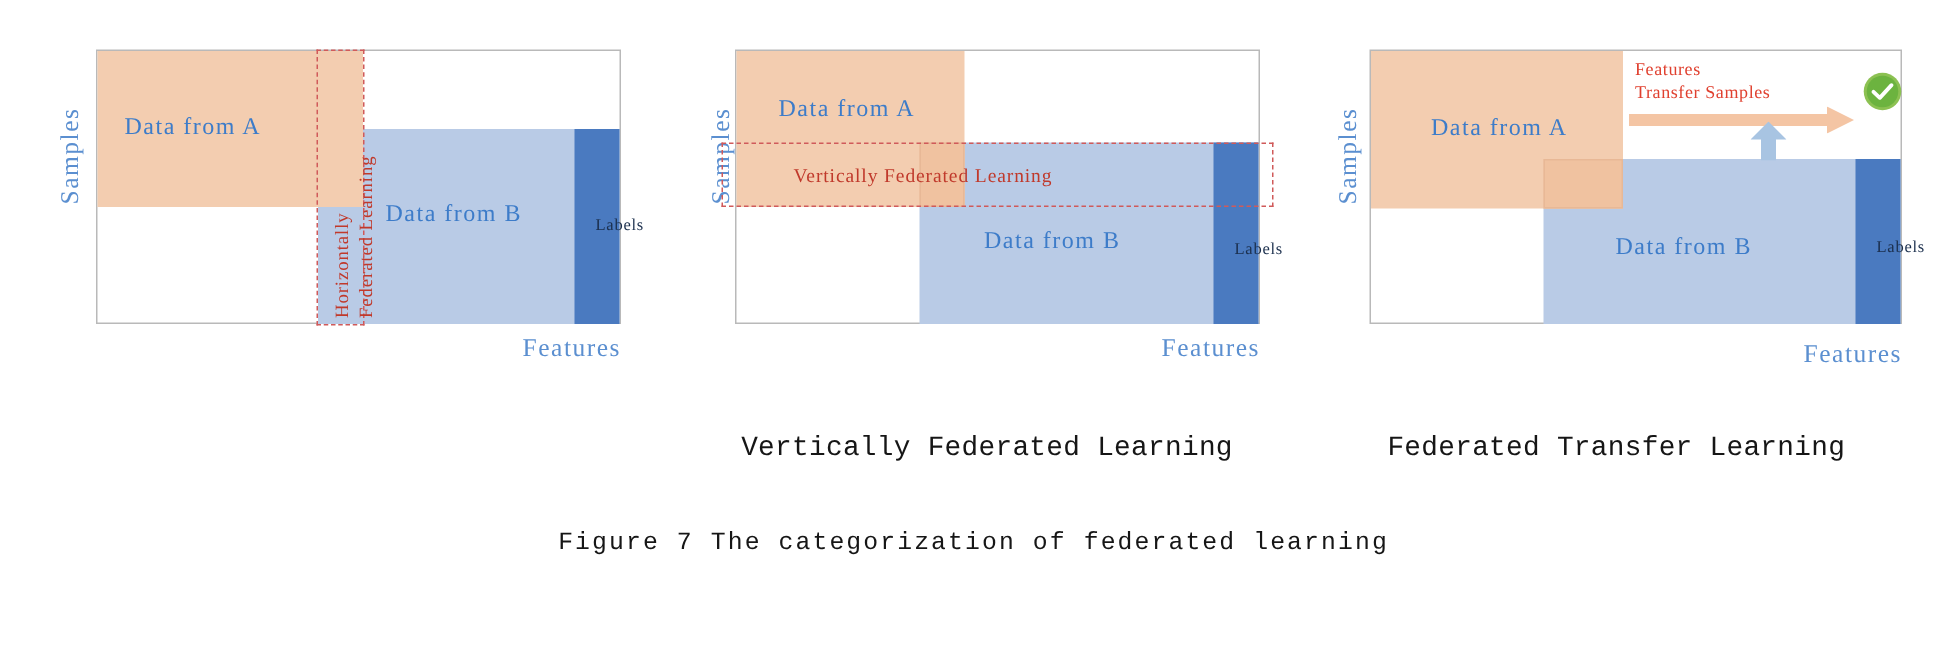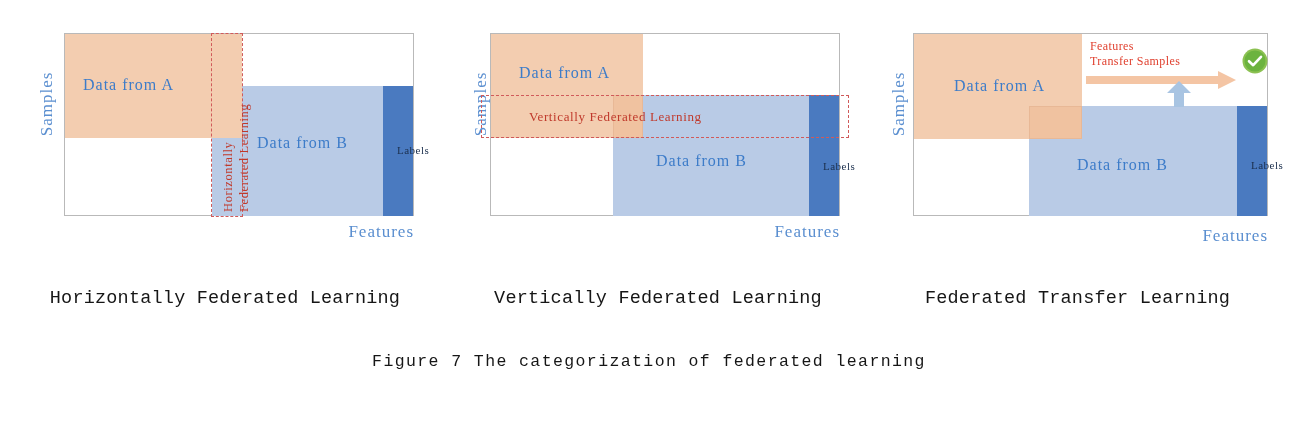--- a/index.html
+++ b/index.html
@@ -255,21 +255,20 @@
       </svg>
 
       <div class="block-text" style="left:40px; top:43px;">Data from A</div>
       <div class="block-text" style="left:163px; top:122px;">Data from B</div>
       <div class="block-label-text" style="left:325px; top:125px;">Labels</div>
     </div>
 
     <div class="axis-features" style="left:48px; top:226px; width:355px;">Features</div>
   </div>
 
-  <div class="panel-caption" style="left:10px; top:288px; width:430px;">Horizontally Federated Learning</div>
 
   <div class="panel-caption" style="left:443px; top:288px; width:430px;">Vertically Federated Learning</div>
 
   <div class="panel-caption" style="left:865px; top:288px; width:425px;">Federated Transfer Learning</div>
 
   <div class="figure-caption">Figure 7 The categorization of federated learning</div>
 
 </div>
 
 </body></html>

